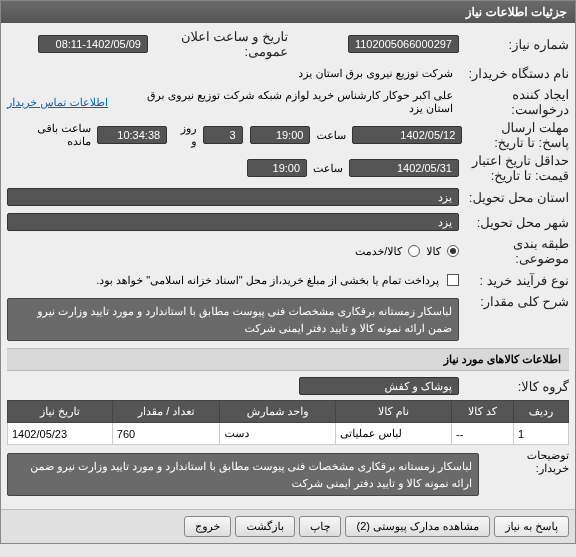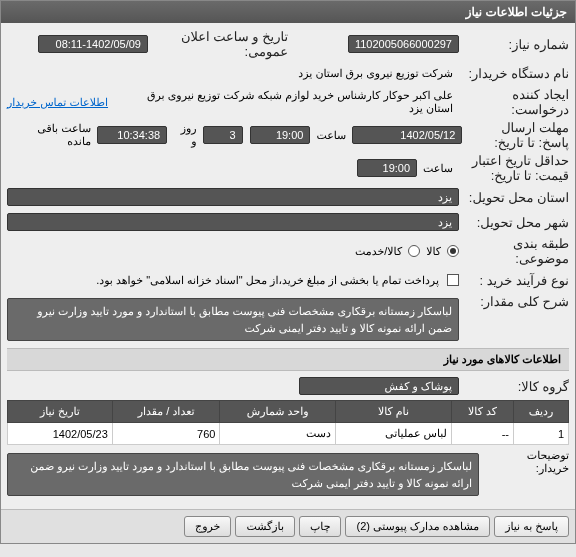--- a/index.html
+++ b/index.html
@@ -17,21 +17,21 @@
 .link { color: #0066cc; cursor: pointer; text-decoration: underline; padding-right: 6px; }
 .small-lbl { padding: 0 6px; }
 .radio-grp { display: flex; align-items: center; gap: 6px; }
 .radio { width: 12px; height: 12px; border: 1px solid #555; border-radius: 50%; display: inline-flex; align-items: center; justify-content: center; background: #fff; }
 .radio.sel::after { content: ""; width: 6px; height: 6px; background: #333; border-radius: 50%; }
 .check { width: 12px; height: 12px; border: 1px solid #555; background: #fff; display: inline-block; margin-left: 4px; }
 .desc-box { background: #6a6a6a; color: #fff; border: 1px solid #444; border-radius: 2px; padding: 4px 6px; margin: 4px 0; font-size: 11px; line-height: 1.5; }
 .section-hdr { background: #d8d8d8; padding: 4px 8px; font-weight: bold; font-size: 11px; border-top: 1px solid #bbb; border-bottom: 1px solid #bbb; }
 table { width: 100%; border-collapse: collapse; font-size: 11px; }
 th { background: #555; color: #fff; padding: 4px; border: 1px solid #444; font-weight: normal; }
-td { background: #fff; padding: 4px; border: 1px solid #ccc; text-align: right; margin-left: 8px; }
+td { background: #fff; padding: 4px; border: 1px solid #ccc; text-align: left; margin-left: 8px; }
 .btnbar { display: flex; gap: 4px; padding: 6px; justify-content: flex-start; background: #e0e0e0; border-top: 1px solid #bbb; }
 .btn { background: linear-gradient(#f8f8f8,#ddd); border: 1px solid #888; border-radius: 3px; padding: 3px 10px; font-size: 11px; cursor: pointer; }
 .btn.primary { background: linear-gradient(#fafafa,#e6e6e6); }
 .half { display: flex; flex: 1; align-items: center; }
 .note-lbl { width: 90px; padding-left: 16px; }
 .wm { position: relative; }
 </style>
 </head>
 <body>
 
@@ -68,20 +68,21 @@
       <span class="fld fld-dark" style="min-width:60px">19:00</span>
       <span class="gap"></span>
       <span class="fld fld-dark" style="min-width:40px">3</span>
       <span class="small-lbl">روز و</span>
       <span class="fld fld-dark" style="min-width:70px">10:34:38</span>
       <span class="small-lbl">ساعت باقی مانده</span>
     </div>
 
     <div class="row">
       <span class="lbl">حداقل تاریخ اعتبار قیمت: تا تاریخ:</span>
+      <span class="fld fld-dark">1402/05/31</span>
       <span class="small-lbl">ساعت</span>
       <span class="fld fld-dark" style="min-width:60px">19:00</span>
     </div>
 
     <div class="row">
       <span class="lbl">استان محل تحویل:</span>
       <span class="fld fld-dark fld-wide">یزد</span>
     </div>
 
     <div class="row">

